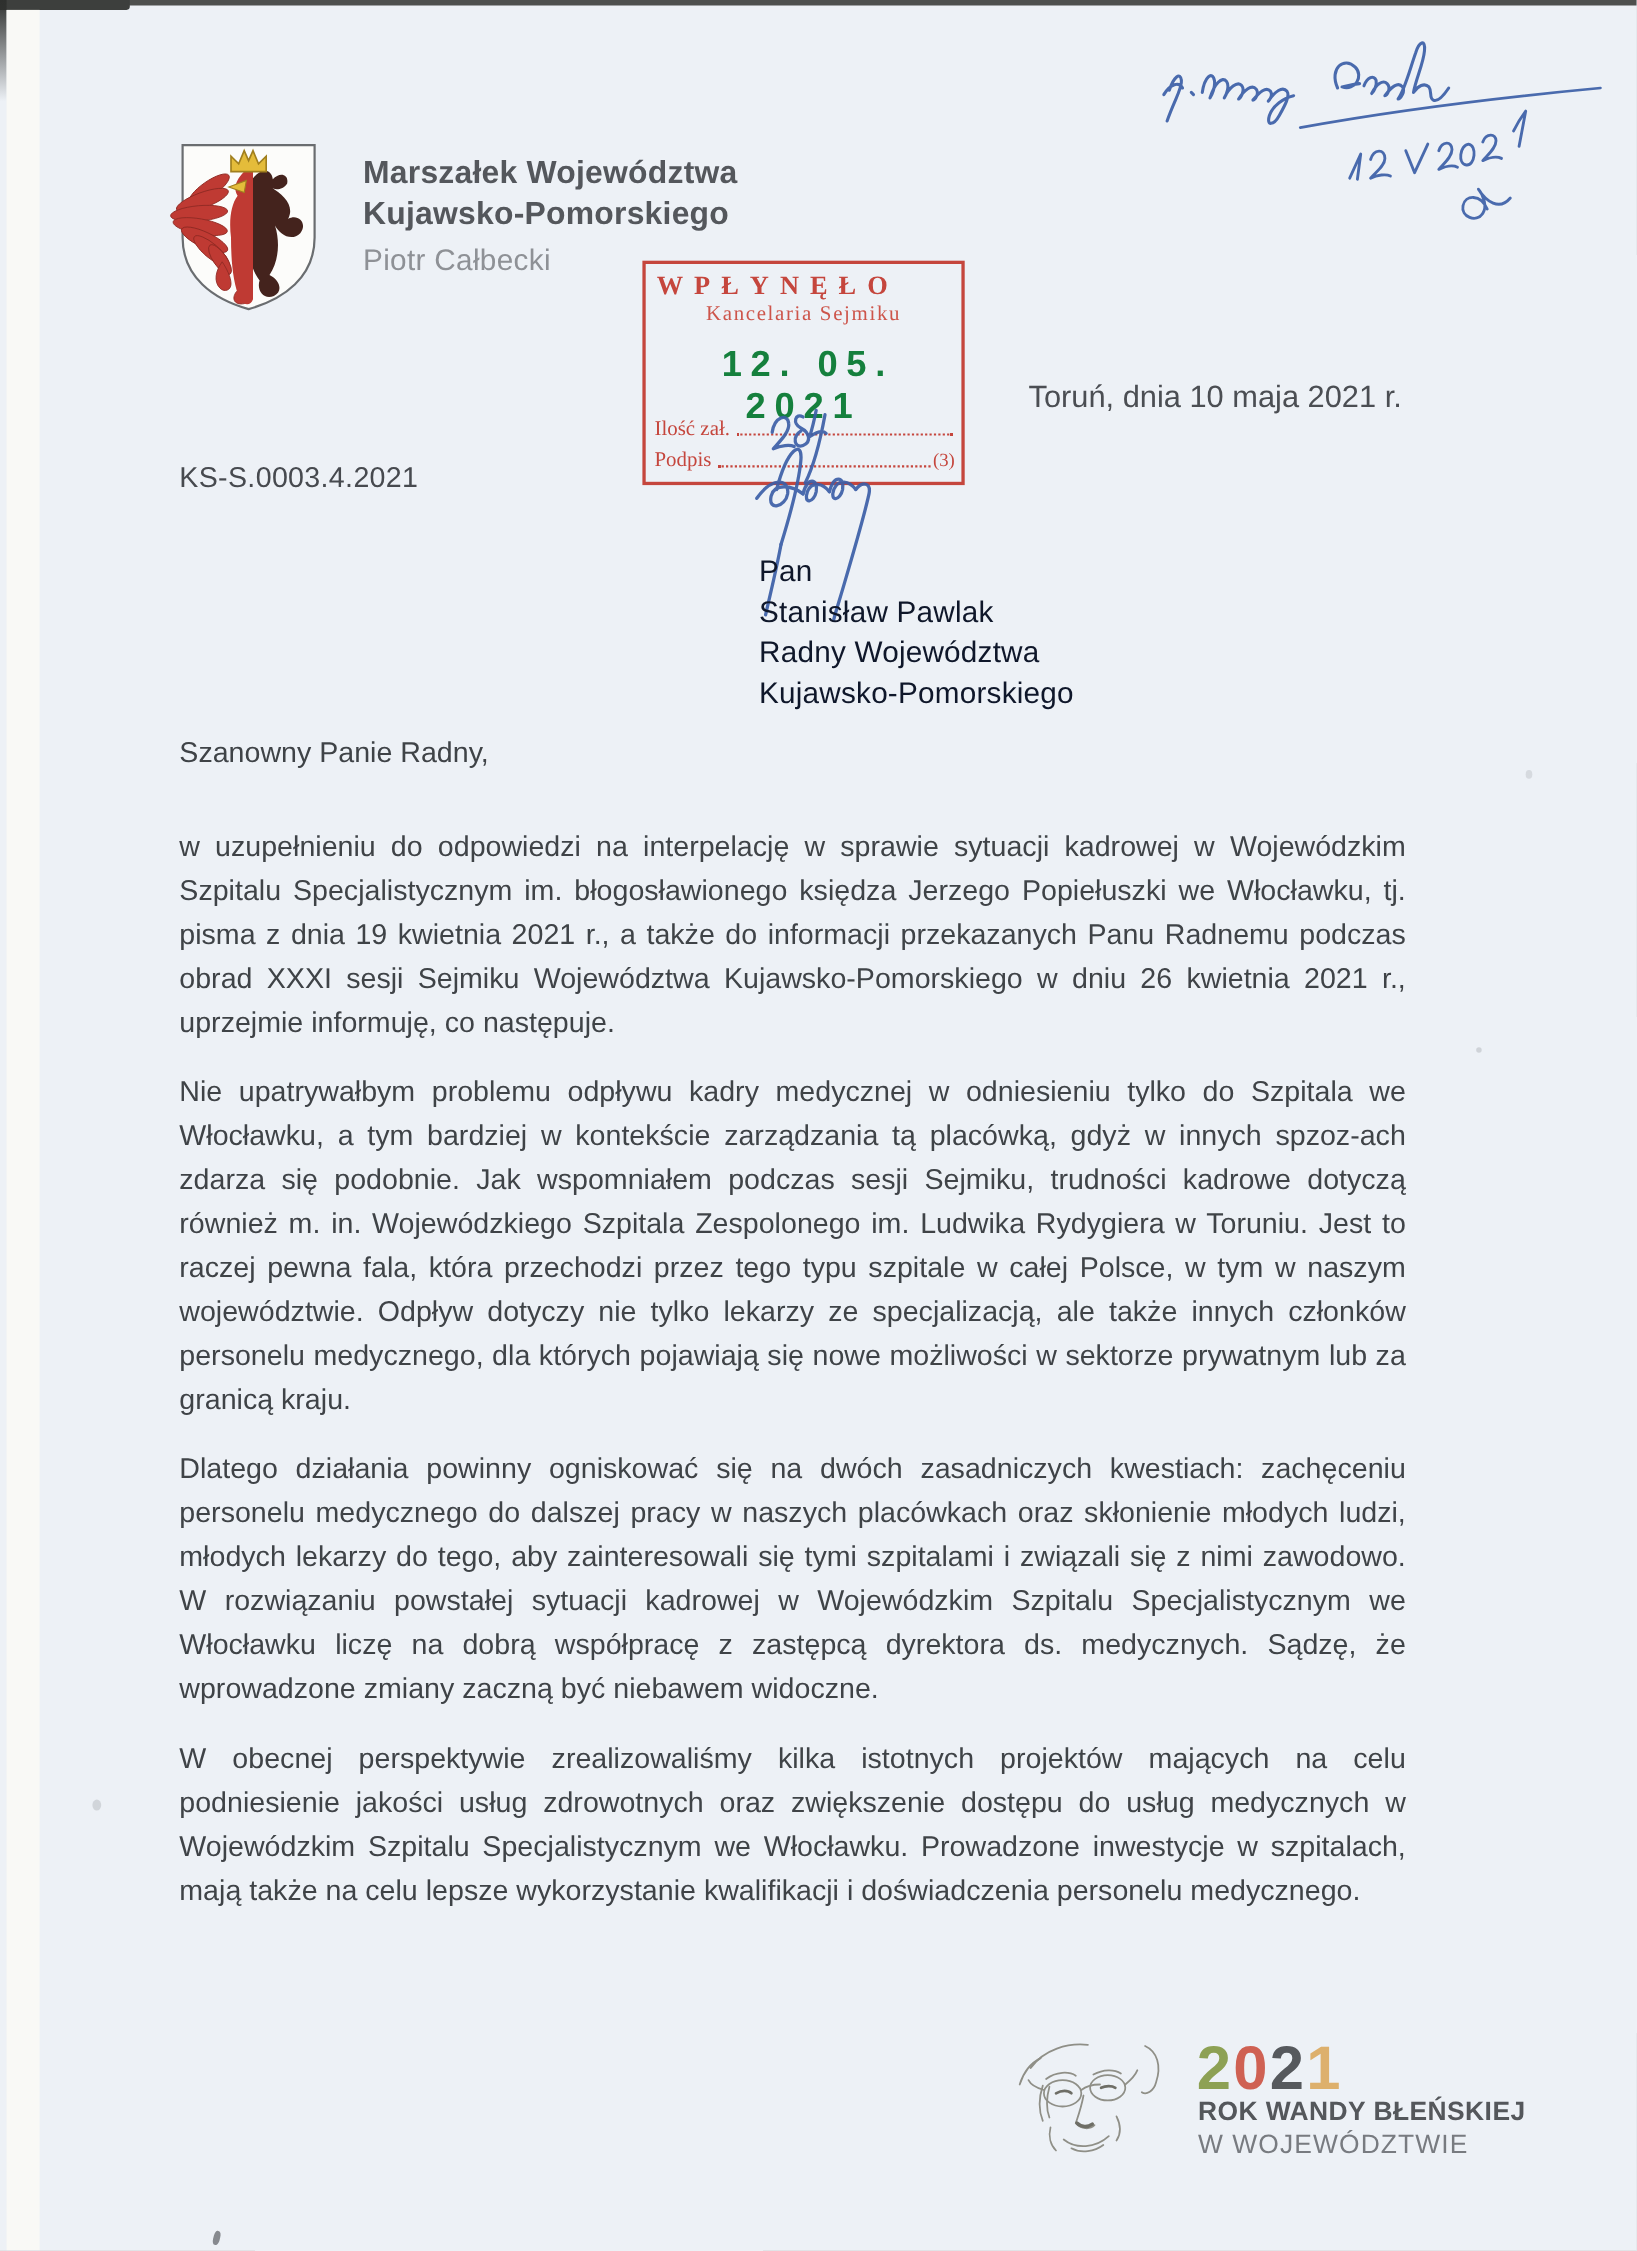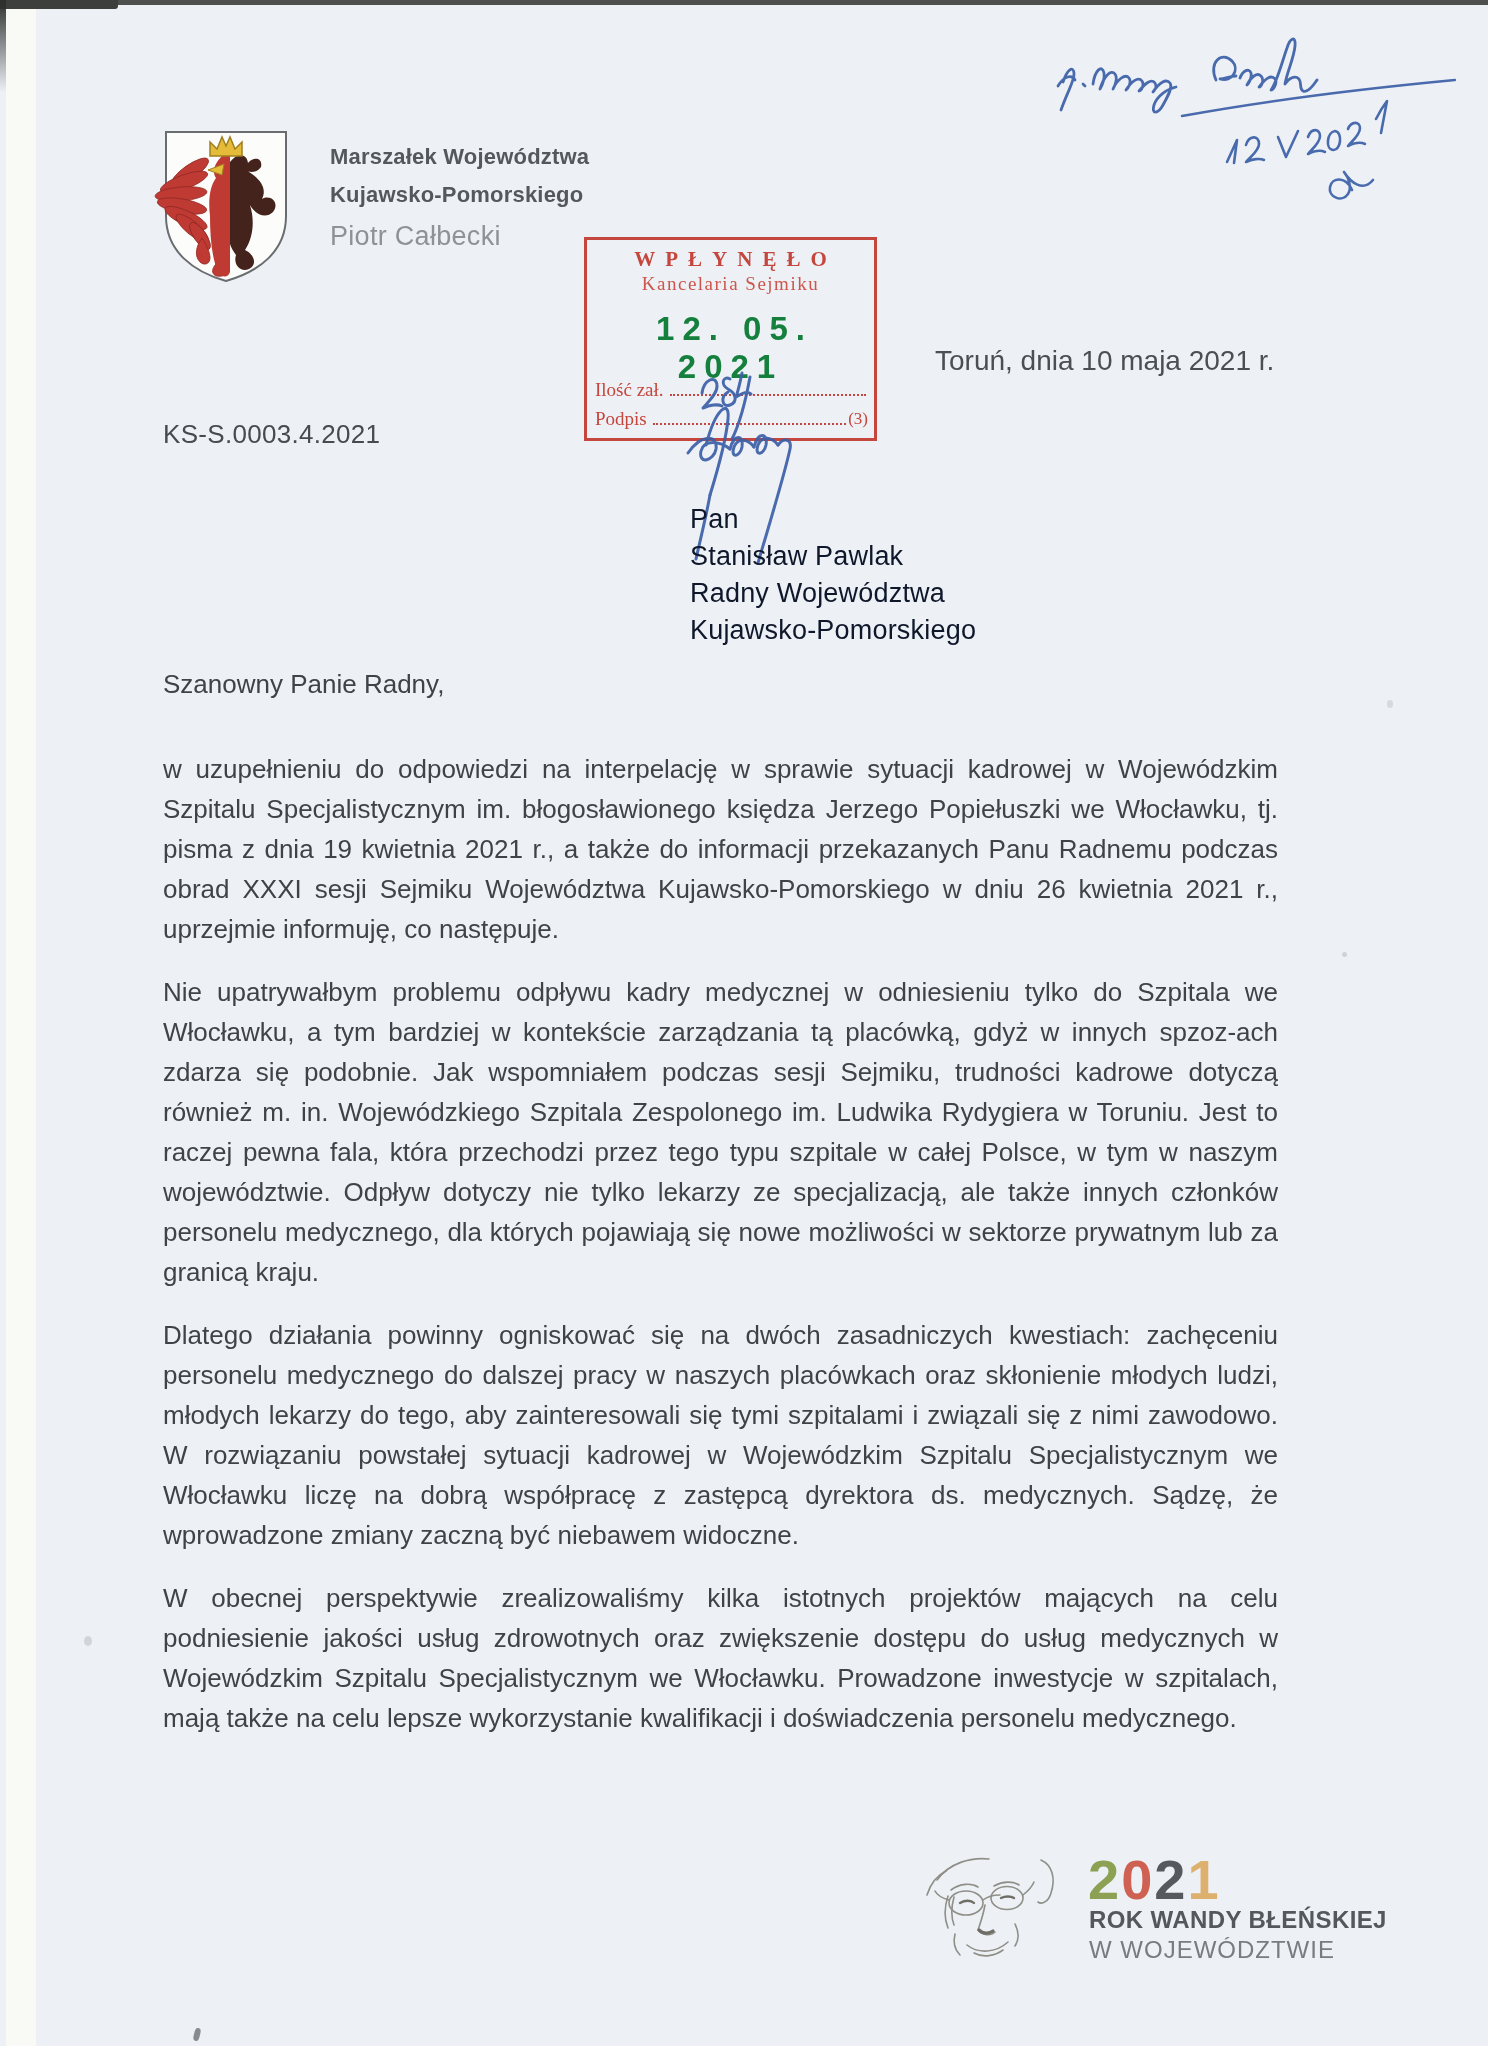--- a/index.html
+++ b/index.html
@@ -19,33 +19,33 @@
   .scan-left-strip{position:absolute;left:6px;top:9px;width:30px;height:2037px;background:#f9f9f6;}
   .speck{position:absolute;border-radius:50%;}
   .speck.s1{left:84px;top:1636px;width:8px;height:10px;background:#b9bdc3;opacity:.55;}
   .speck.s2{left:194px;top:2028px;width:6px;height:13px;background:#6d7075;border-radius:40%;transform:rotate(14deg);opacity:.8;}
   .speck.s3{left:1342px;top:952px;width:5px;height:5px;background:#c2c6cc;opacity:.7;}
   .speck.s4{left:1387px;top:700px;width:6px;height:8px;background:#c2c6cc;opacity:.55;}
 
   
   .coat{position:absolute;left:150px;top:120px;width:152px;height:168px;}
   .lh-text{position:absolute;left:330px;top:138px;}
-  .lh-title{font-size:22px;font-weight:bold;color:#54575c;line-height:38px;letter-spacing:.2px;}
+  .lh-title{font-size:29px;font-weight:bold;color:#54575c;line-height:38px;letter-spacing:.2px;}
   .lh-name{font-size:27px;color:#8e9196;margin-top:7px;letter-spacing:.3px;}
 
   
   .top-note{position:absolute;left:1030px;top:20px;width:445px;height:195px;}
   .ink{stroke:#3c5fa7;fill:none;stroke-linecap:round;stroke-linejoin:round;opacity:.92;}
 
   
   .stamp{
     position:absolute;left:584px;top:237px;width:293px;height:204px;
     border:3px solid #c5463d;color:#c5463d;box-sizing:border-box;
   }
-  .stamp-line1{font-family:"Liberation Serif",serif;font-weight:bold;font-size:21px;letter-spacing:10px;text-align:center;margin-top:7px;text-indent:10px;}
+  .stamp-line1{font-family:"Liberation Serif",serif;font-weight:bold;font-size:24px;letter-spacing:10px;text-align:left;margin-top:7px;text-indent:10px;}
   .stamp-line2{font-family:"Liberation Serif",serif;font-size:19px;letter-spacing:1.5px;text-align:center;color:#cd554b;margin-top:1px;}
   .stamp-date{font-size:33px;font-weight:bold;letter-spacing:8px;text-align:center;margin-top:15px;text-indent:8px;color:#15803d;}
   .stamp-row{position:absolute;left:8px;right:6px;display:flex;align-items:flex-end;font-family:"Liberation Serif",serif;font-size:19px;}
   .stamp-row.r1{bottom:37px;margin-top:25px;}
   .stamp-row.r2{bottom:8px;}
   .leader{flex:1;border-bottom:2px dotted #c5463d;margin:0 2px 5px 6px;height:1px;}
   .stamp-suffix{font-size:17px;margin-bottom:1px;}
   .stamp-sig{position:absolute;left:640px;top:345px;width:200px;height:230px;pointer-events:none;}
 
   

